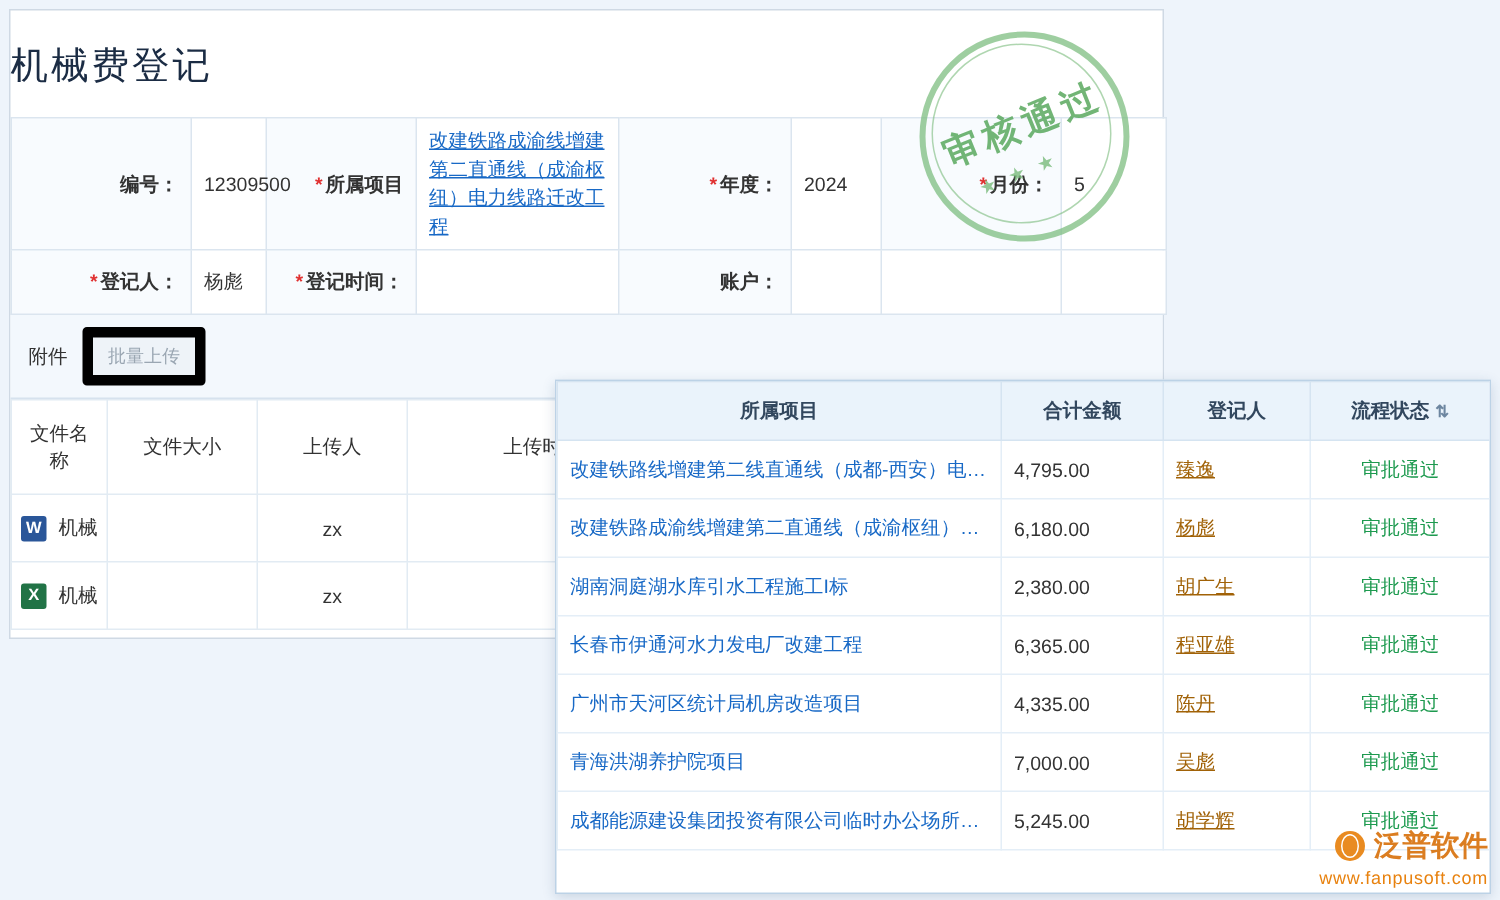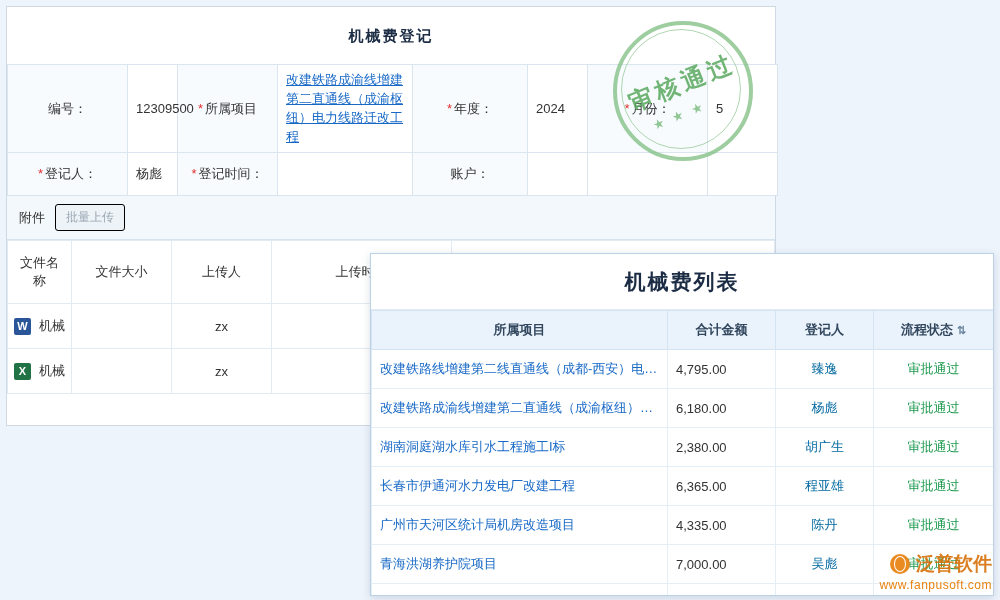--- a/index.html
+++ b/index.html
@@ -22,23 +22,22 @@
     position: absolute;
     left: 6px;
     top: 6px;
     width: 770px;
     height: 420px;
     background: #ffffff;
     border: 1px solid #cfd9e4;
     box-sizing: border-box;
   }
   #reg-title {
-    text-align: center;
-    font-size: 15px;
-    font-weight: bold;
+    font-size: 25px;
+    font-weight: normal;
     color: #1b2c44;
     padding: 20px 0 18px 0;
     letter-spacing: 2px;
   }
   .section-bar {
     background: #f3f8fd;
     border-top: 1px solid #d6e2ee;
     border-bottom: 1px solid #d6e2ee;
     padding: 9px 12px;
     font-size: 13px;
@@ -52,23 +51,24 @@
   }
   table.form td {
     border: 1px solid #dbe5ef;
     padding: 6px 8px;
     font-size: 13px;
     vertical-align: middle;
     height: 30px;
   }
   td.lbl {
     background: #f8fbfe;
-    text-align: center;
+    text-align: right;
     color: #333;
     white-space: nowrap;
+    font-weight: bold;
   }
   td.val {
     background: #ffffff;
     color: #333;
   }
   .req {
     color: #e03030;
     margin-right: 2px;
   }
   .link {
@@ -83,21 +83,21 @@
   #attach-bar {
     display: flex;
     align-items: center;
     gap: 10px;
     background: #f3f8fd;
     border-bottom: 1px solid #d6e2ee;
     padding: 8px 12px;
   }
   #attach-bar .btn {
     background: #eef3f8;
-    border: 1px solid #000000;
+    border: 7px solid #000000;
     border-radius: 3px;
     color: #9aa6b2;
     padding: 4px 10px;
     font-size: 12px;
     cursor: default;
   }
   table.files {
     width: 100%;
     border-collapse: collapse;
     table-layout: fixed;
@@ -245,22 +245,23 @@
     cursor: pointer;
     white-space: nowrap;
     overflow: hidden;
     text-overflow: ellipsis;
   }
   td.amt {
     text-align: left;
     color: #333;
   }
   td.person {
-    text-align: center;
-    color: #0369a1;
+    text-align: left;
+    color: #a16207;
+    text-decoration: underline;
   }
   td.status {
     text-align: center;
     color: #1d9a4f;
   }
   .sorticon {
     font-size: 11px;
     color: #6d86a0;
     margin-left: 4px;
   }
@@ -393,21 +394,20 @@
 
   <div id="stamp">
     <div class="ring"></div>
     <div class="ring2"></div>
     <div class="txt">审核通过</div>
     <div class="stars">★★★</div>
   </div>
 </div>
 
 <div id="list-panel">
-  <div id="list-title">机械费列表</div>
   <table class="list">
     <colgroup>
       <col style="width:296px">
         <col style="width:108px">
         <col style="width:98px">
         <col style="width:120px">
     </colgroup>
     <tbody>
         <tr>
       <th>所属项目</th>

